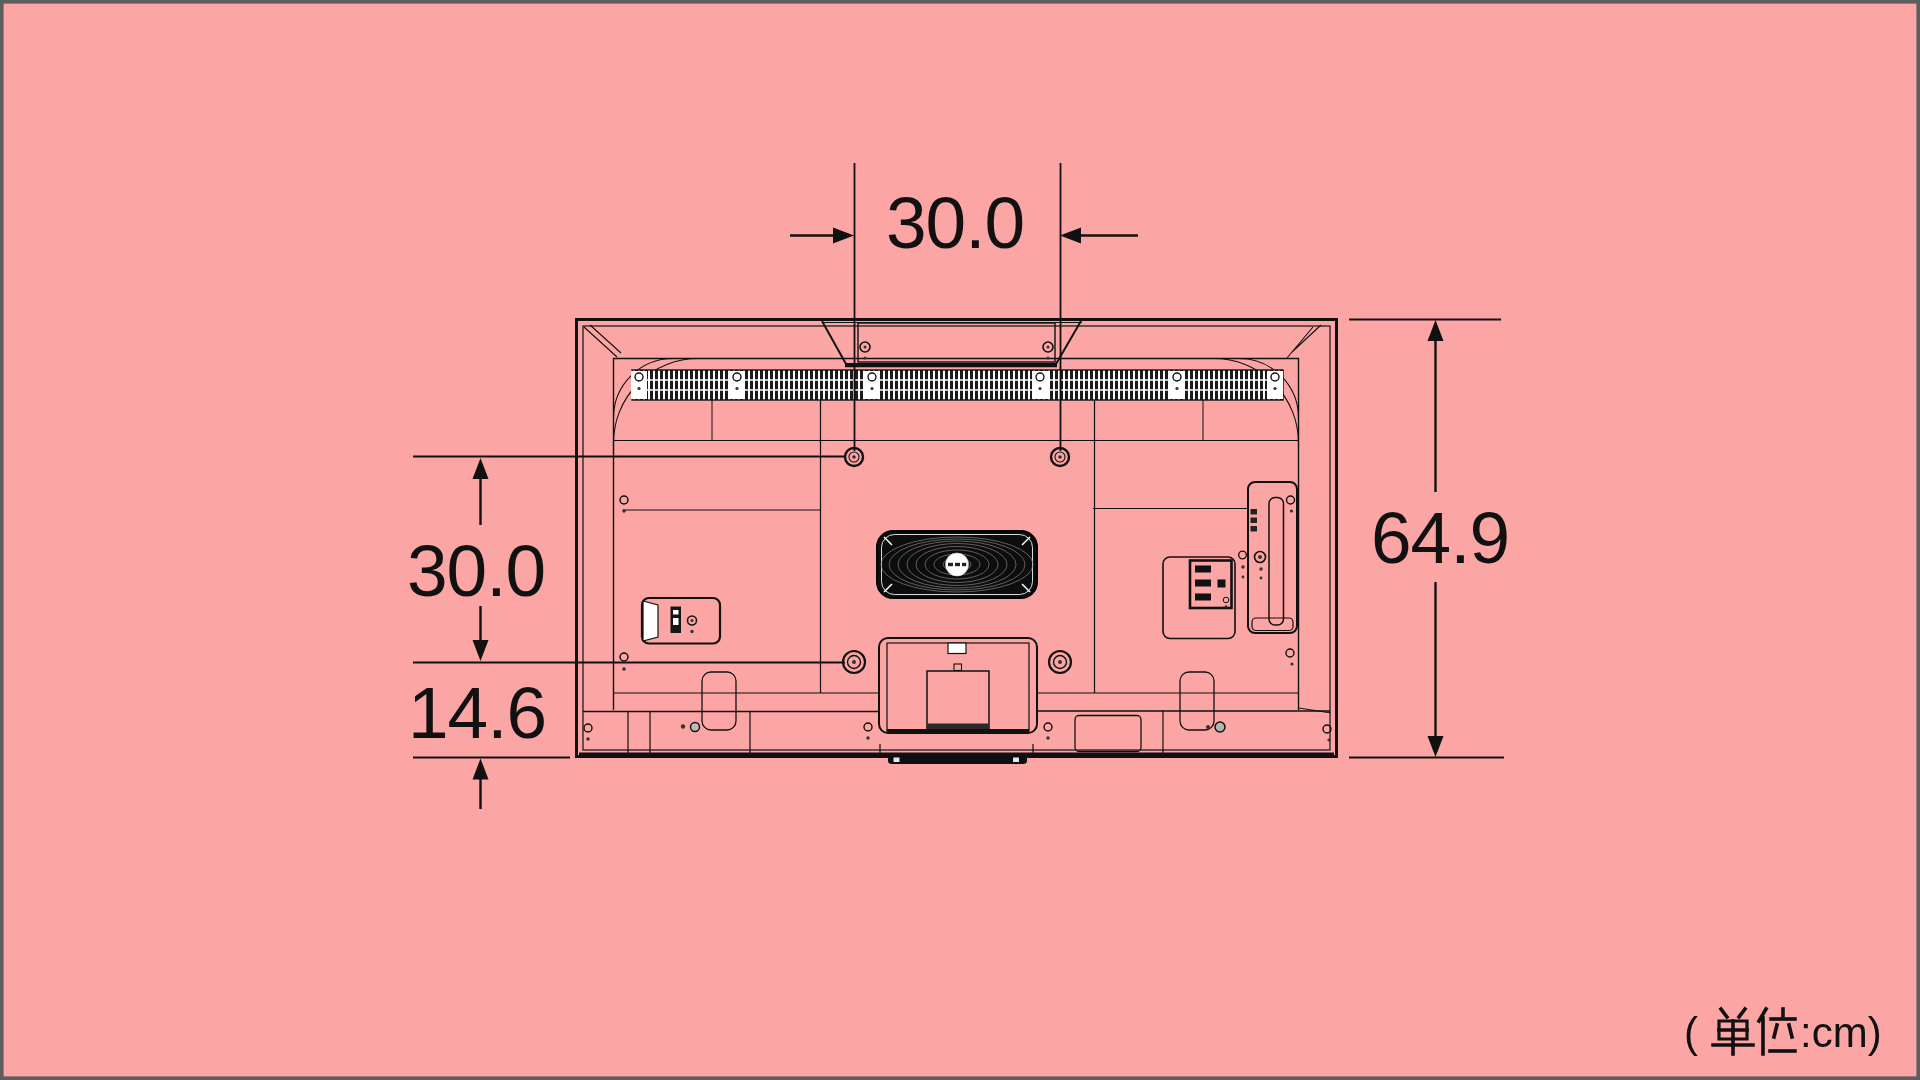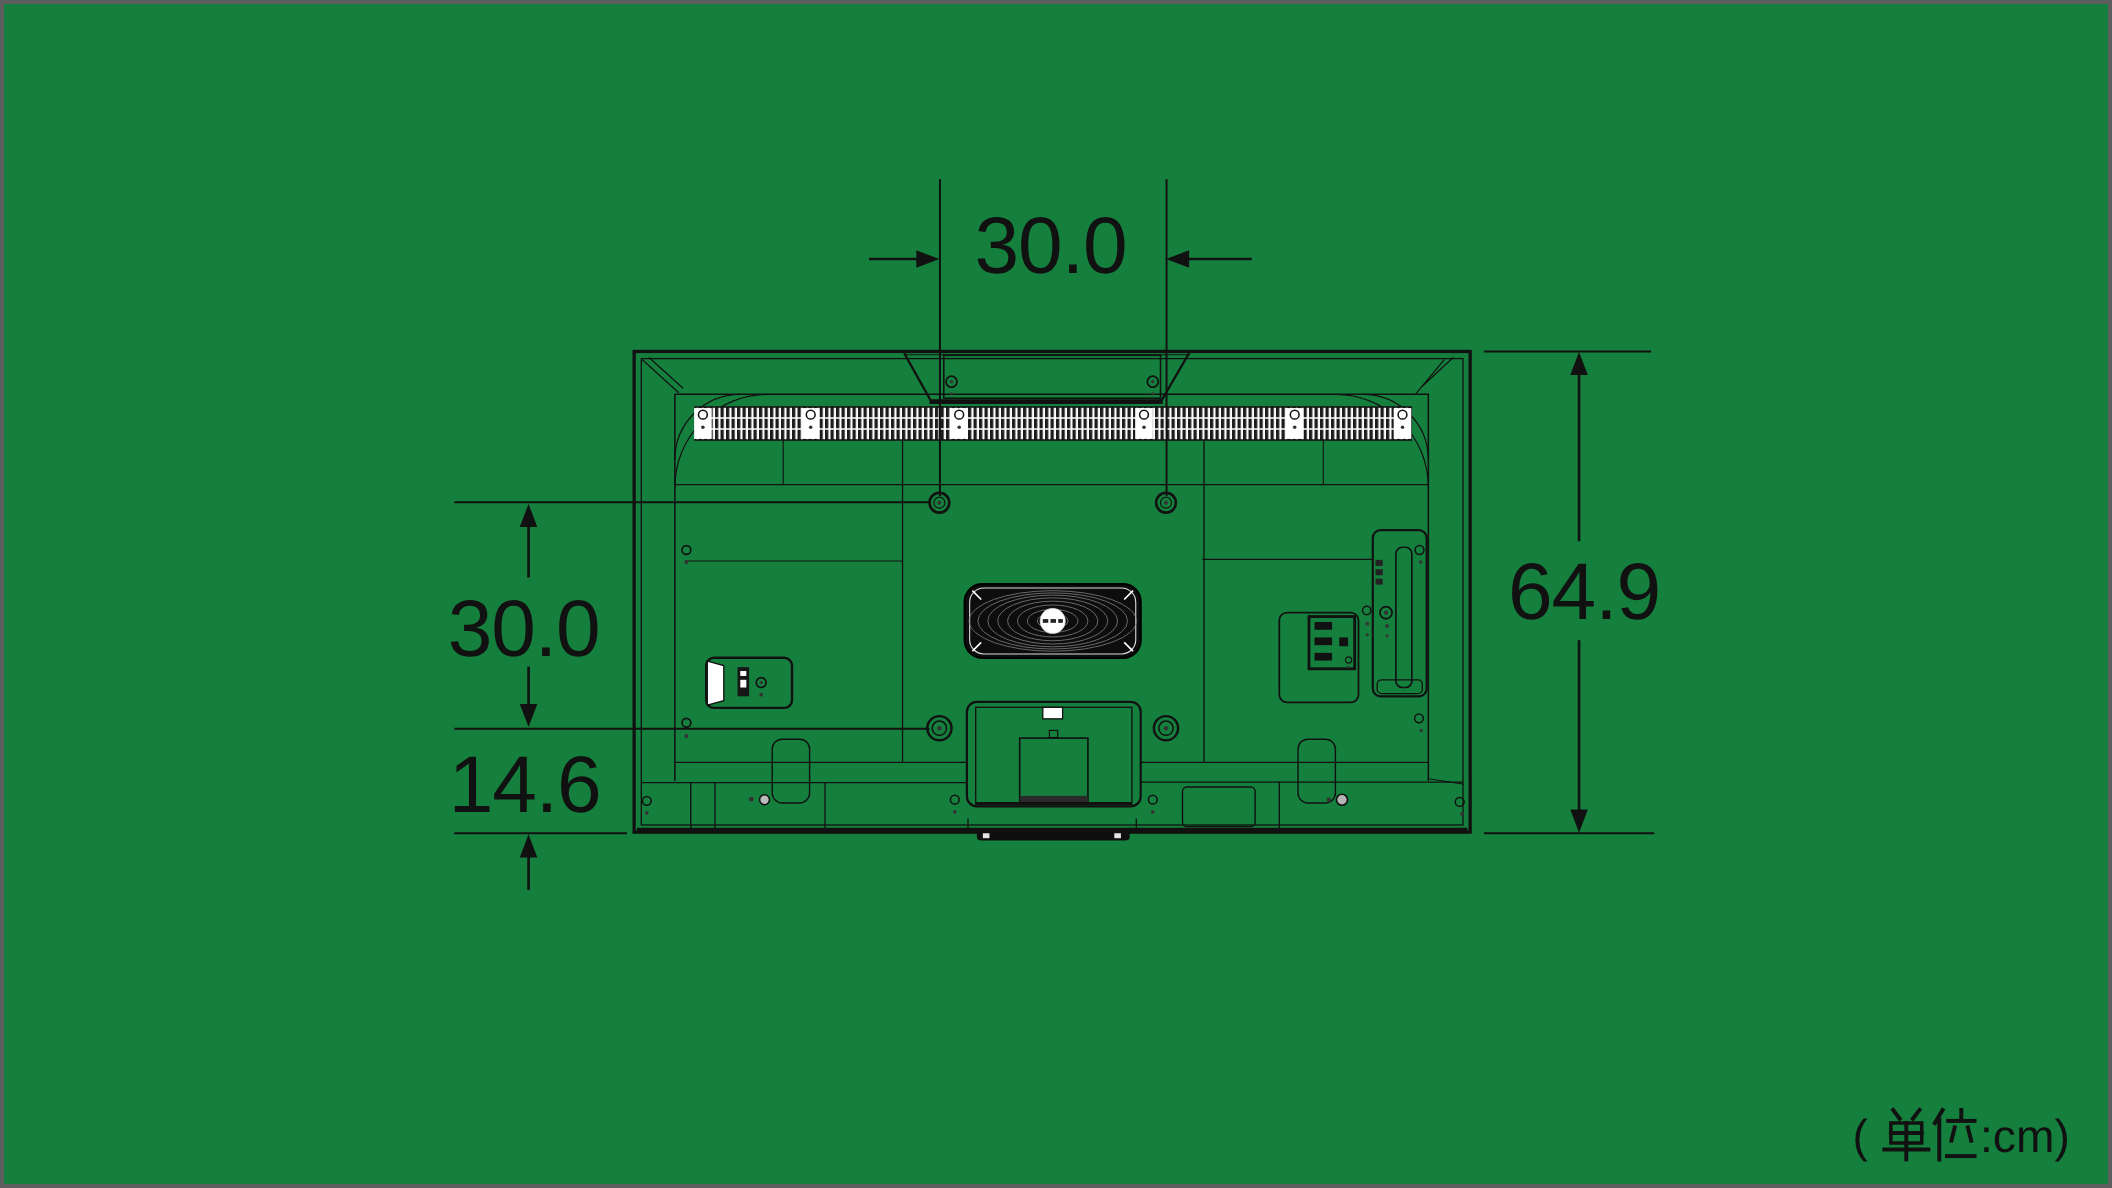--- a/index.html
+++ b/index.html
@@ -1,16 +1,16 @@
 <!DOCTYPE html>
 <html><head>
 <meta charset="utf-8">
 <style>
   html,body{margin:0;padding:0;background:#fff;}
-  .canvas{position:relative;width:1920px;height:1080px;background:#15803d;overflow:hidden;}
+  .canvas{position:relative;width:1920px;height:1080px;background:#fca5a5;overflow:hidden;}
   svg{display:block;}
   text{font-family:"Liberation Sans","DejaVu Sans",sans-serif;fill:#111;}
   .dim-num{font-size:73px;letter-spacing:-1px;}
   .unit-txt{font-size:42px;}
 </style>
 </head>
 <body>
 
 <div class="canvas">
 <svg width="1920" height="1080" viewBox="0 0 1920 1080">

